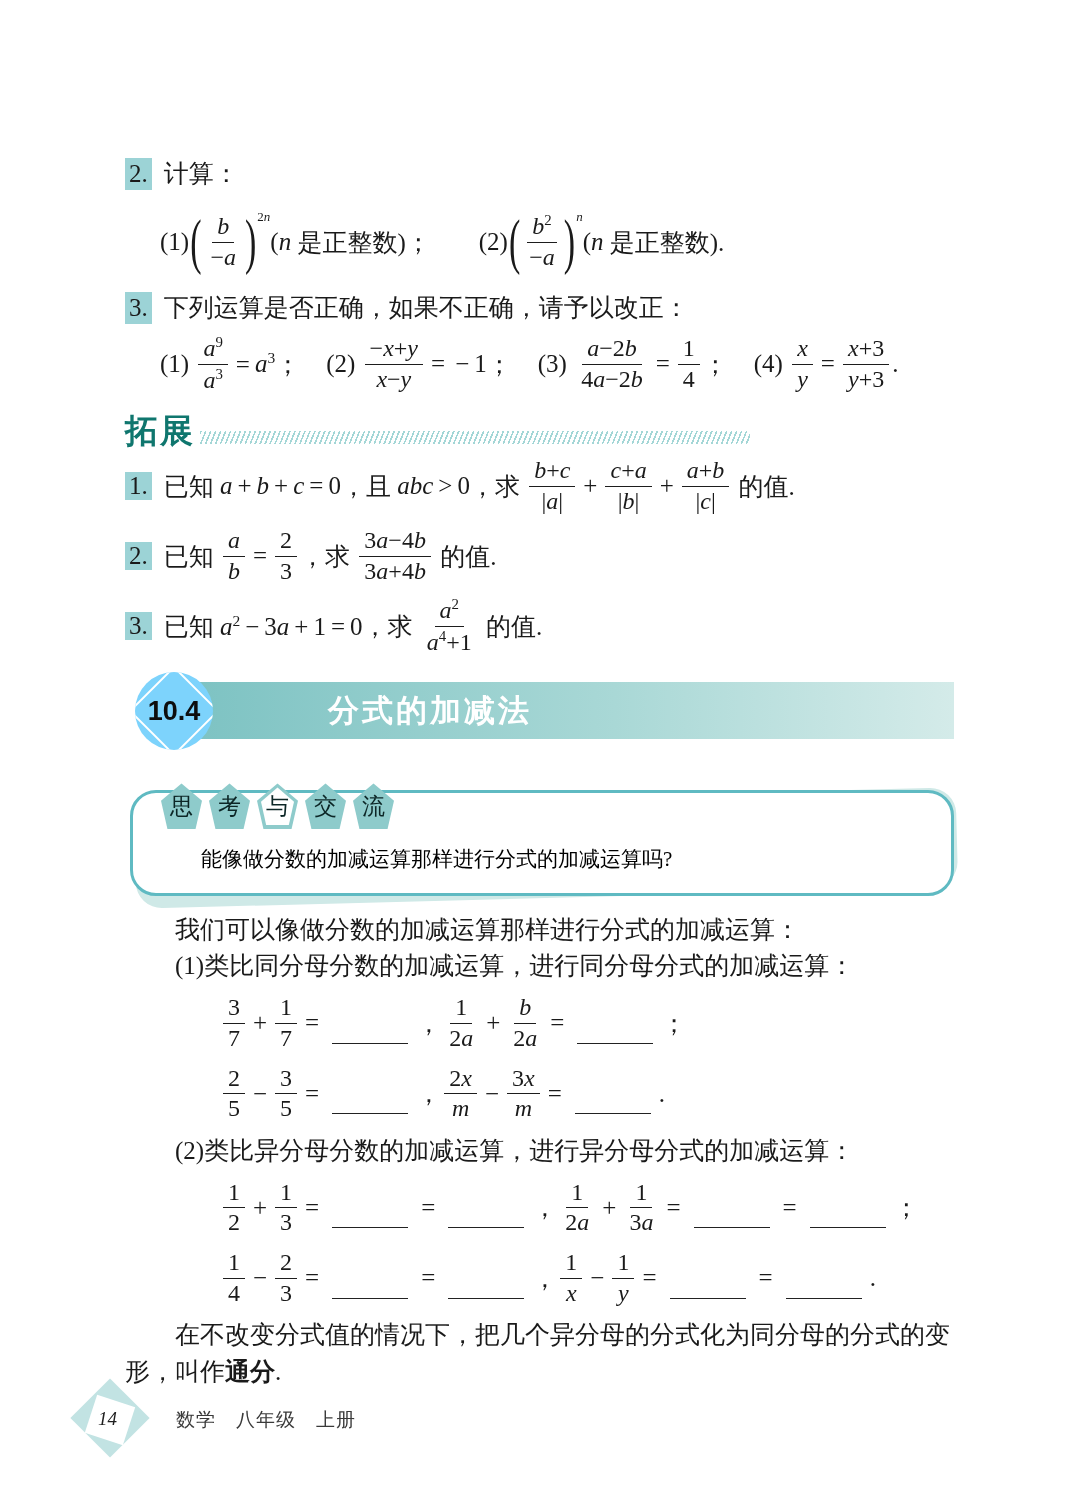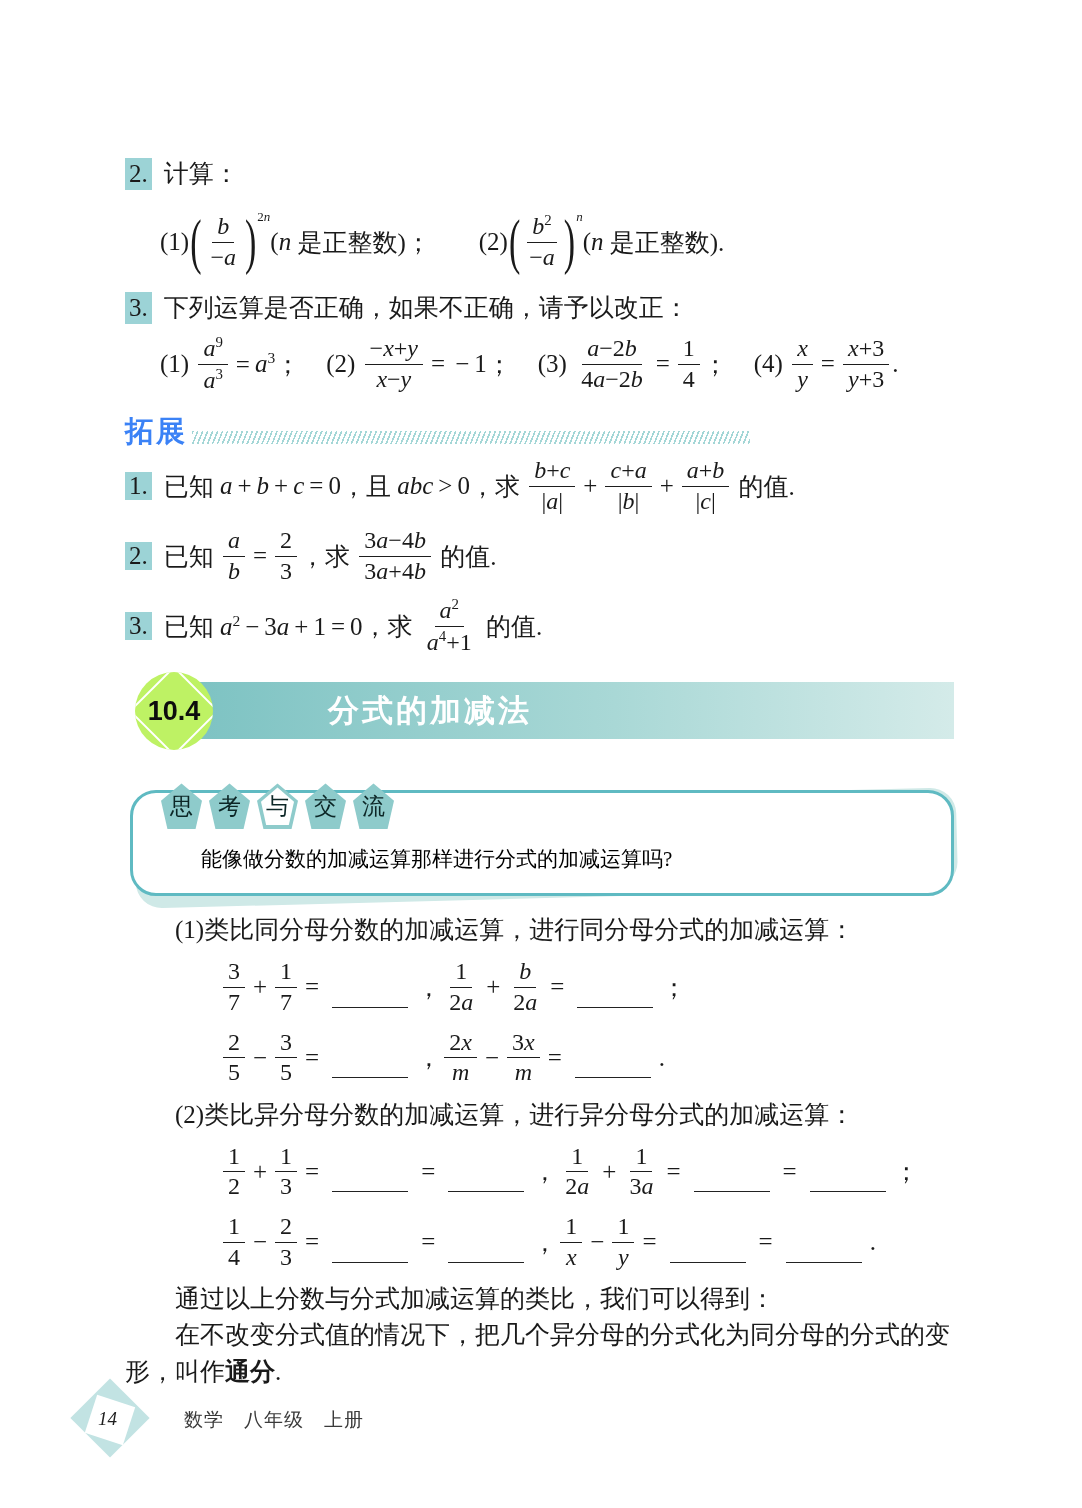--- a/index.html
+++ b/index.html
@@ -25,35 +25,35 @@
   
   .prob-header{display:flex;align-items:baseline;gap:12px;font-size:25px;line-height:32px;}
   .nbadge{background:#9cd3d6;padding:0 4px;display:inline-block;}
   .formula-indent{margin:8px 0 6px 35px;}
   .calc-line{height:88px;}
   .check-line{margin-top:10px;margin-bottom:8px;}
   .gap{display:inline-block;}
 
   
   .ext-header{display:flex;align-items:flex-end;width:625px;margin-top:18px;height:34px;}
-  .ext-title{font-family:"Liberation Sans",sans-serif;font-weight:bold;font-size:29px;color:#3b82f6;line-height:30px;letter-spacing:2px;}
+  .ext-title{font-family:"Liberation Sans",sans-serif;font-weight:bold;font-size:33px;color:#0f766e;line-height:30px;letter-spacing:2px;}
   .hatch{flex:1;height:13px;margin-left:5px;margin-bottom:2px;
          background:repeating-linear-gradient(112deg,#a3d6d6 0px,#a3d6d6 1.6px,transparent 1.6px,transparent 4.6px);}
   .ext-item{display:flex;align-items:center;margin-top:10px;min-height:60px;}
   .ext-item .nbadge{margin-right:12px;font-size:25px;}
 
   
   .section-banner{position:relative;height:80px;margin-top:16px;}
   .banner-bar{position:absolute;left:75px;top:10px;right:8px;height:57px;
               background:linear-gradient(to right,#7ec3c3,#a9d8d6 55%,#d4ebe9);
               display:flex;align-items:center;}
   .banner-title{color:#ffffff;font-family:"Liberation Sans",sans-serif;font-weight:bold;
                 font-size:31px;letter-spacing:3px;padding-left:128px;}
   .banner-circle{position:absolute;left:10px;top:0;width:78px;height:78px;border-radius:50%;
-                 background:#bef264;overflow:hidden;display:flex;align-items:center;justify-content:center;z-index:2;}
+                 background:#7dd3fc;overflow:hidden;display:flex;align-items:center;justify-content:center;z-index:2;}
   .banner-diamond{position:absolute;width:60px;height:60px;border:2px solid #ffffff;transform:rotate(45deg);}
   .banner-number{position:relative;z-index:3;font-family:"Liberation Sans",sans-serif;
                  font-weight:bold;font-size:27px;color:#0d0d0d;}
 
   
   .think-wrap{position:relative;margin-top:24px;height:134px;}
   .think-shadow{position:absolute;left:10px;top:22px;width:822px;height:100px;background:#cfe9e7;
                 border-radius:26px;transform:rotate(-1.5deg);}
   .think-box{position:absolute;left:5px;top:14px;width:818px;height:100px;background:#ffffff;
              border:3px solid #5fbac2;border-radius:26px;z-index:2;}
@@ -67,21 +67,21 @@
   .badge span{position:relative;z-index:2;}
   .think-question{position:absolute;left:68px;top:52px;font-size:21px;color:#000000;z-index:3;}
 
   
   .body-para{font-size:25px;line-height:32px;margin:4px 0;text-indent:2em;}
   .body-para.noindent{text-indent:0;}
   .eq-line{margin:12px 0 12px 95px;min-height:56px;}
   .bold-term{font-weight:bold;font-family:Liberation Sans, sans-serif;}
 
   
-  .footer{position:absolute;left:72px;top:1380px;display:flex;align-items:center;gap:36px;}
+  .footer{position:absolute;left:72px;top:1380px;display:flex;align-items:center;gap:28px;}
   .diamond-wrap{position:relative;width:76px;height:80px;}
   .diamond{position:absolute;left:10px;top:10px;width:56px;height:56px;background:#c2e3e3;transform:rotate(45deg);}
   .white-sq{position:absolute;left:18px;top:20px;width:40px;height:40px;background:#ffffff;transform:rotate(18deg);}
   .page-num{position:absolute;left:26px;top:28px;font-style:italic;font-size:19px;color:#1f1f1f;}
   .book-label{font-family:"Liberation Sans",sans-serif;font-size:19px;color:#3a3a3a;letter-spacing:1px;}
 </style>
 </head>
 <body>
 
 <div class="page">
@@ -252,20 +252,21 @@
               <span>交</span>
             </div>
             <div class="badge">
               <span>流</span>
             </div>
           </div>
         <div class="think-question">能像做分数的加减运算那样进行分式的加减运算吗?</div>
       </div>
     </div>
 
+    <p class="body-para">我们可以像做分数的加减运算那样进行分式的加减运算：</p>
     <p class="body-para">(1)类比同分母分数的加减运算，进行同分母分式的加减运算：</p>
     <div class="mline eq-line">
         <span class="frac">
           <span class="fnum"><span>3</span></span>
           <span class="fden"><span>7</span></span>
         </span>
         <span class="mrun"><span class="op">+</span></span>
         <span class="frac">
           <span class="fnum"><span>1</span></span>
           <span class="fden"><span>7</span></span>
@@ -366,21 +367,20 @@
         <span class="frac">
           <span class="fnum"><span>1</span></span>
           <span class="fden"><span class="it">y</span></span>
         </span>
         <span class="mrun"><span class="op">=</span></span>
         <span class="blank"></span>
         <span class="mrun"><span class="op">=</span></span>
         <span class="blank"></span>
         <span class="mtxt">.</span>
       </div>
-    <p class="body-para">通过以上分数与分式加减运算的类比，我们可以得到：</p>
     <p class="body-para">在不改变分式值的情况下，把几个异分母的分式化为同分母的分式的变</p>
     <p class="body-para noindent"><span>形，叫作</span><span class="bold-term">通分</span><span>.</span></p>
 
   </div>
 
   <div class="footer">
     <div class="diamond-wrap">
       <span class="diamond"></span>
       <span class="white-sq"></span>
       <span class="page-num">14</span>

